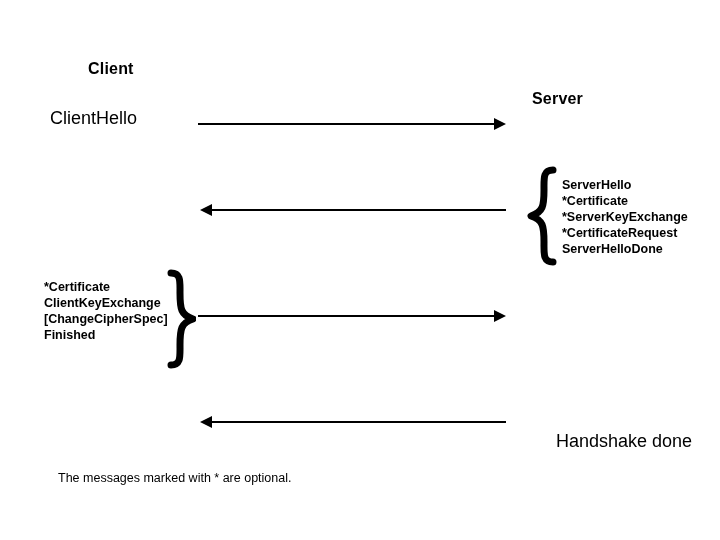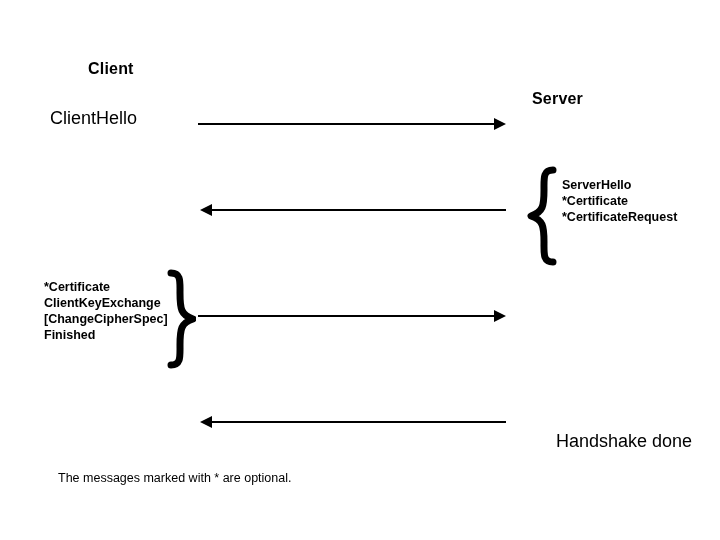--- a/index.html
+++ b/index.html
@@ -96,21 +96,23 @@
     <polygon points="14,4 2,10 14,16" fill="#000000"></polygon>
   </svg>
 
   <svg class="abs" id="brace-server" width="30" height="100" viewBox="0 0 30 100">
     <path d="M26 4 C16 4 17 12 17 24 C17 40 16 46 4 50 C16 54 17 60 17 76 C17 88 16 96 26 96" fill="none" stroke="#000000" stroke-width="7" stroke-linecap="round" stroke-linejoin="round"></path>
   </svg>
 
   <div class="abs msg-list" id="server-messages">
     <div>ServerHello</div>
     <div>*Certificate</div>
+    <div>*ServerKeyExchange</div>
     <div>*CertificateRequest</div>
+    <div>ServerHelloDone</div>
   </div>
 
   <div class="abs msg-list" id="client-messages">
     <div>*Certificate</div>
     <div>ClientKeyExchange</div>
     <div>[ChangeCipherSpec]</div>
     <div>Finished</div>
   </div>
 
   <svg class="abs" id="brace-client" width="30" height="102" viewBox="0 0 30 102">

